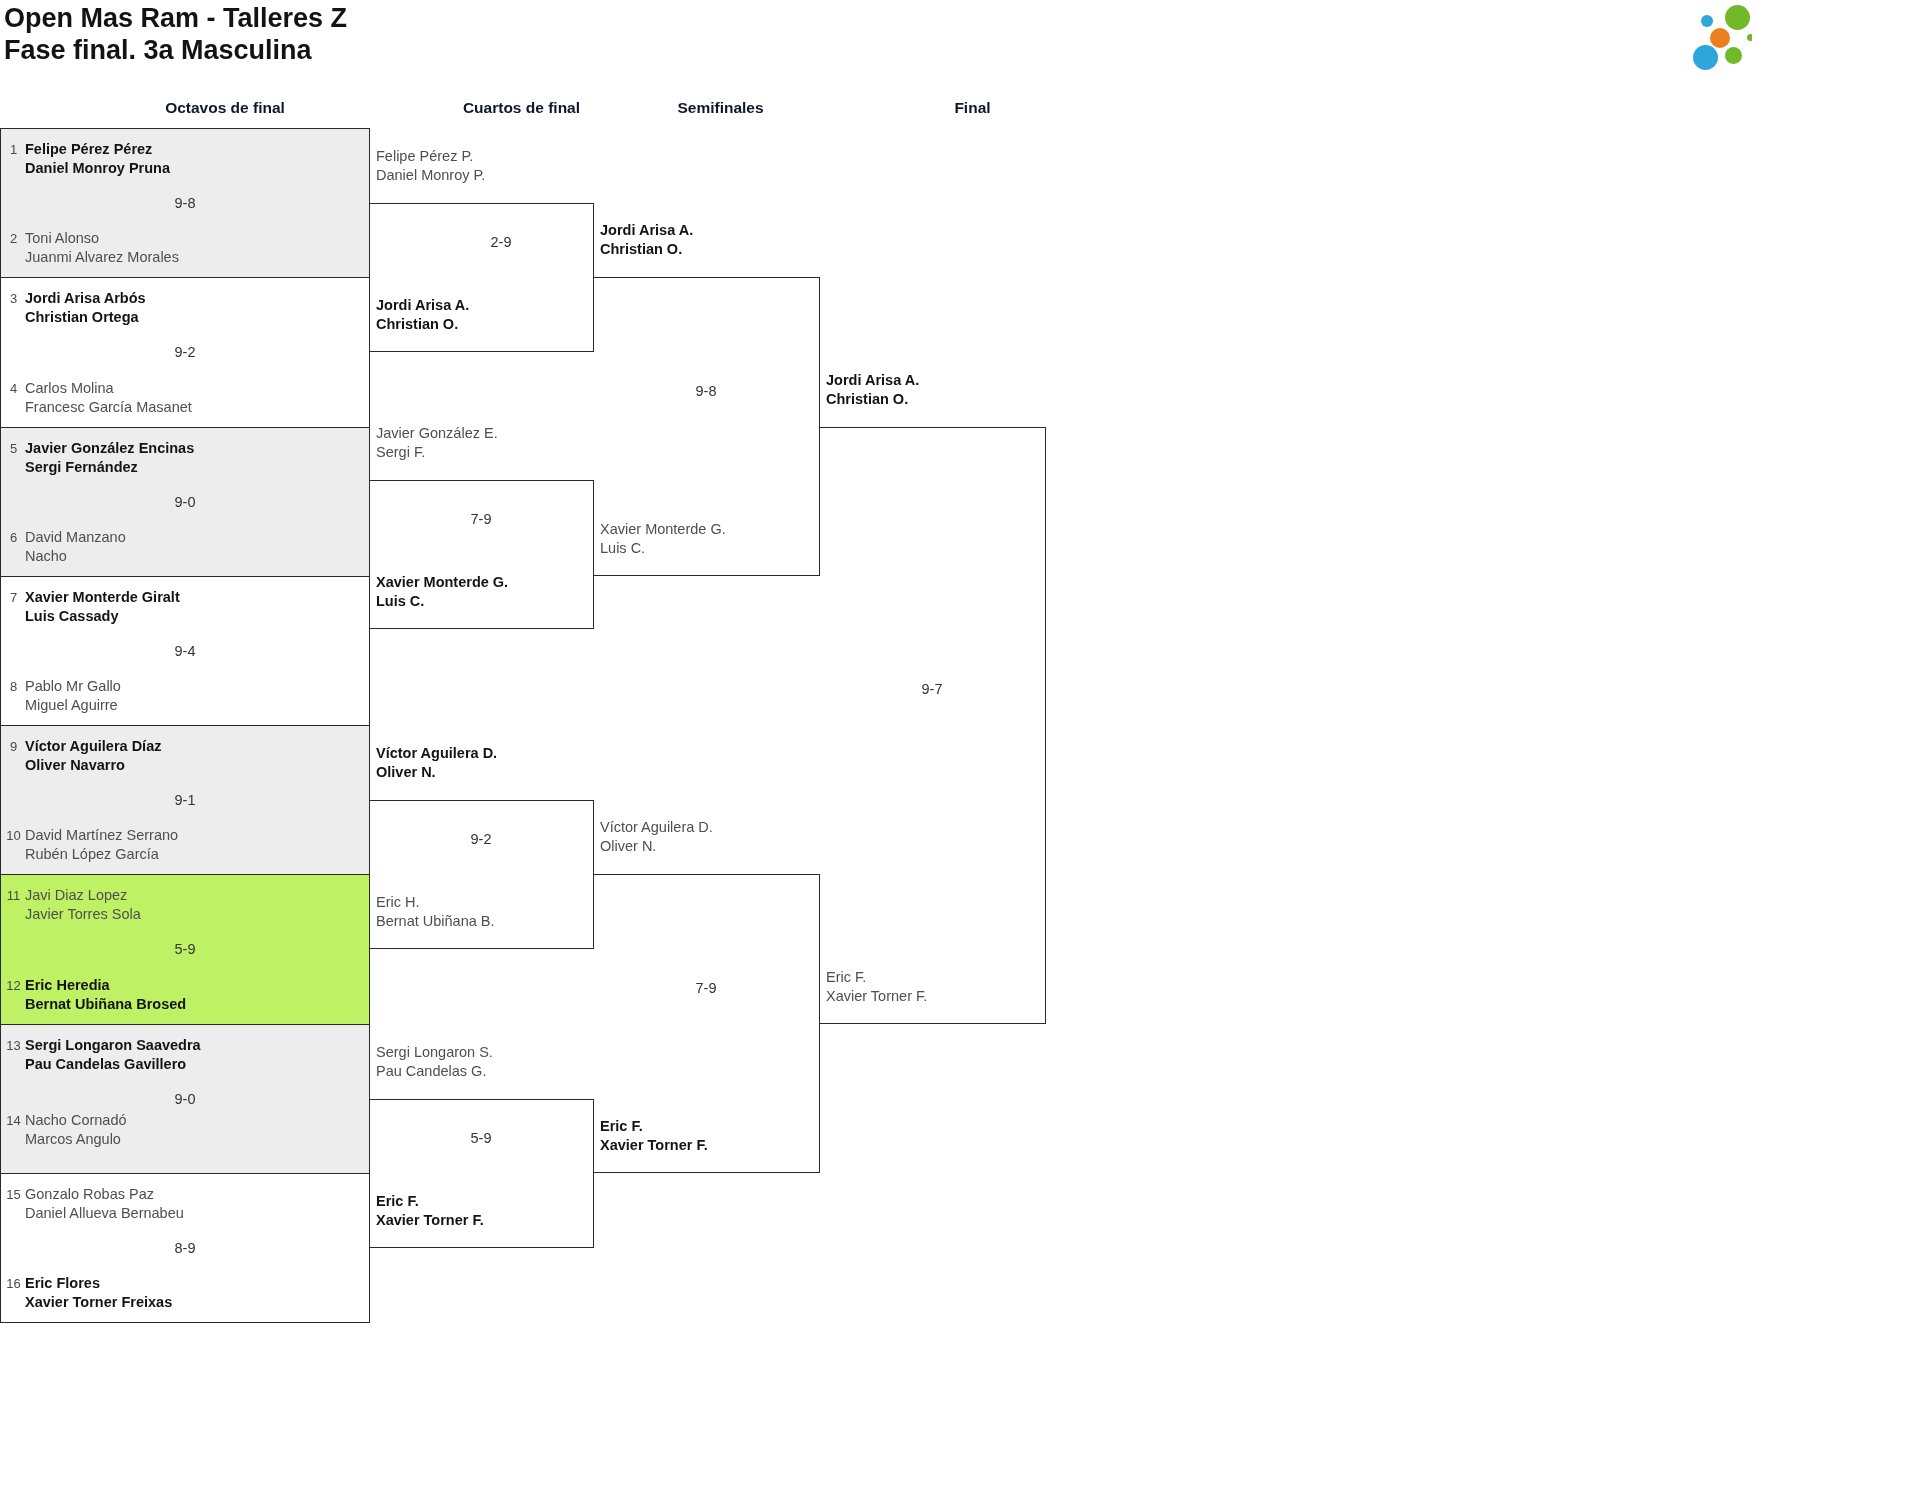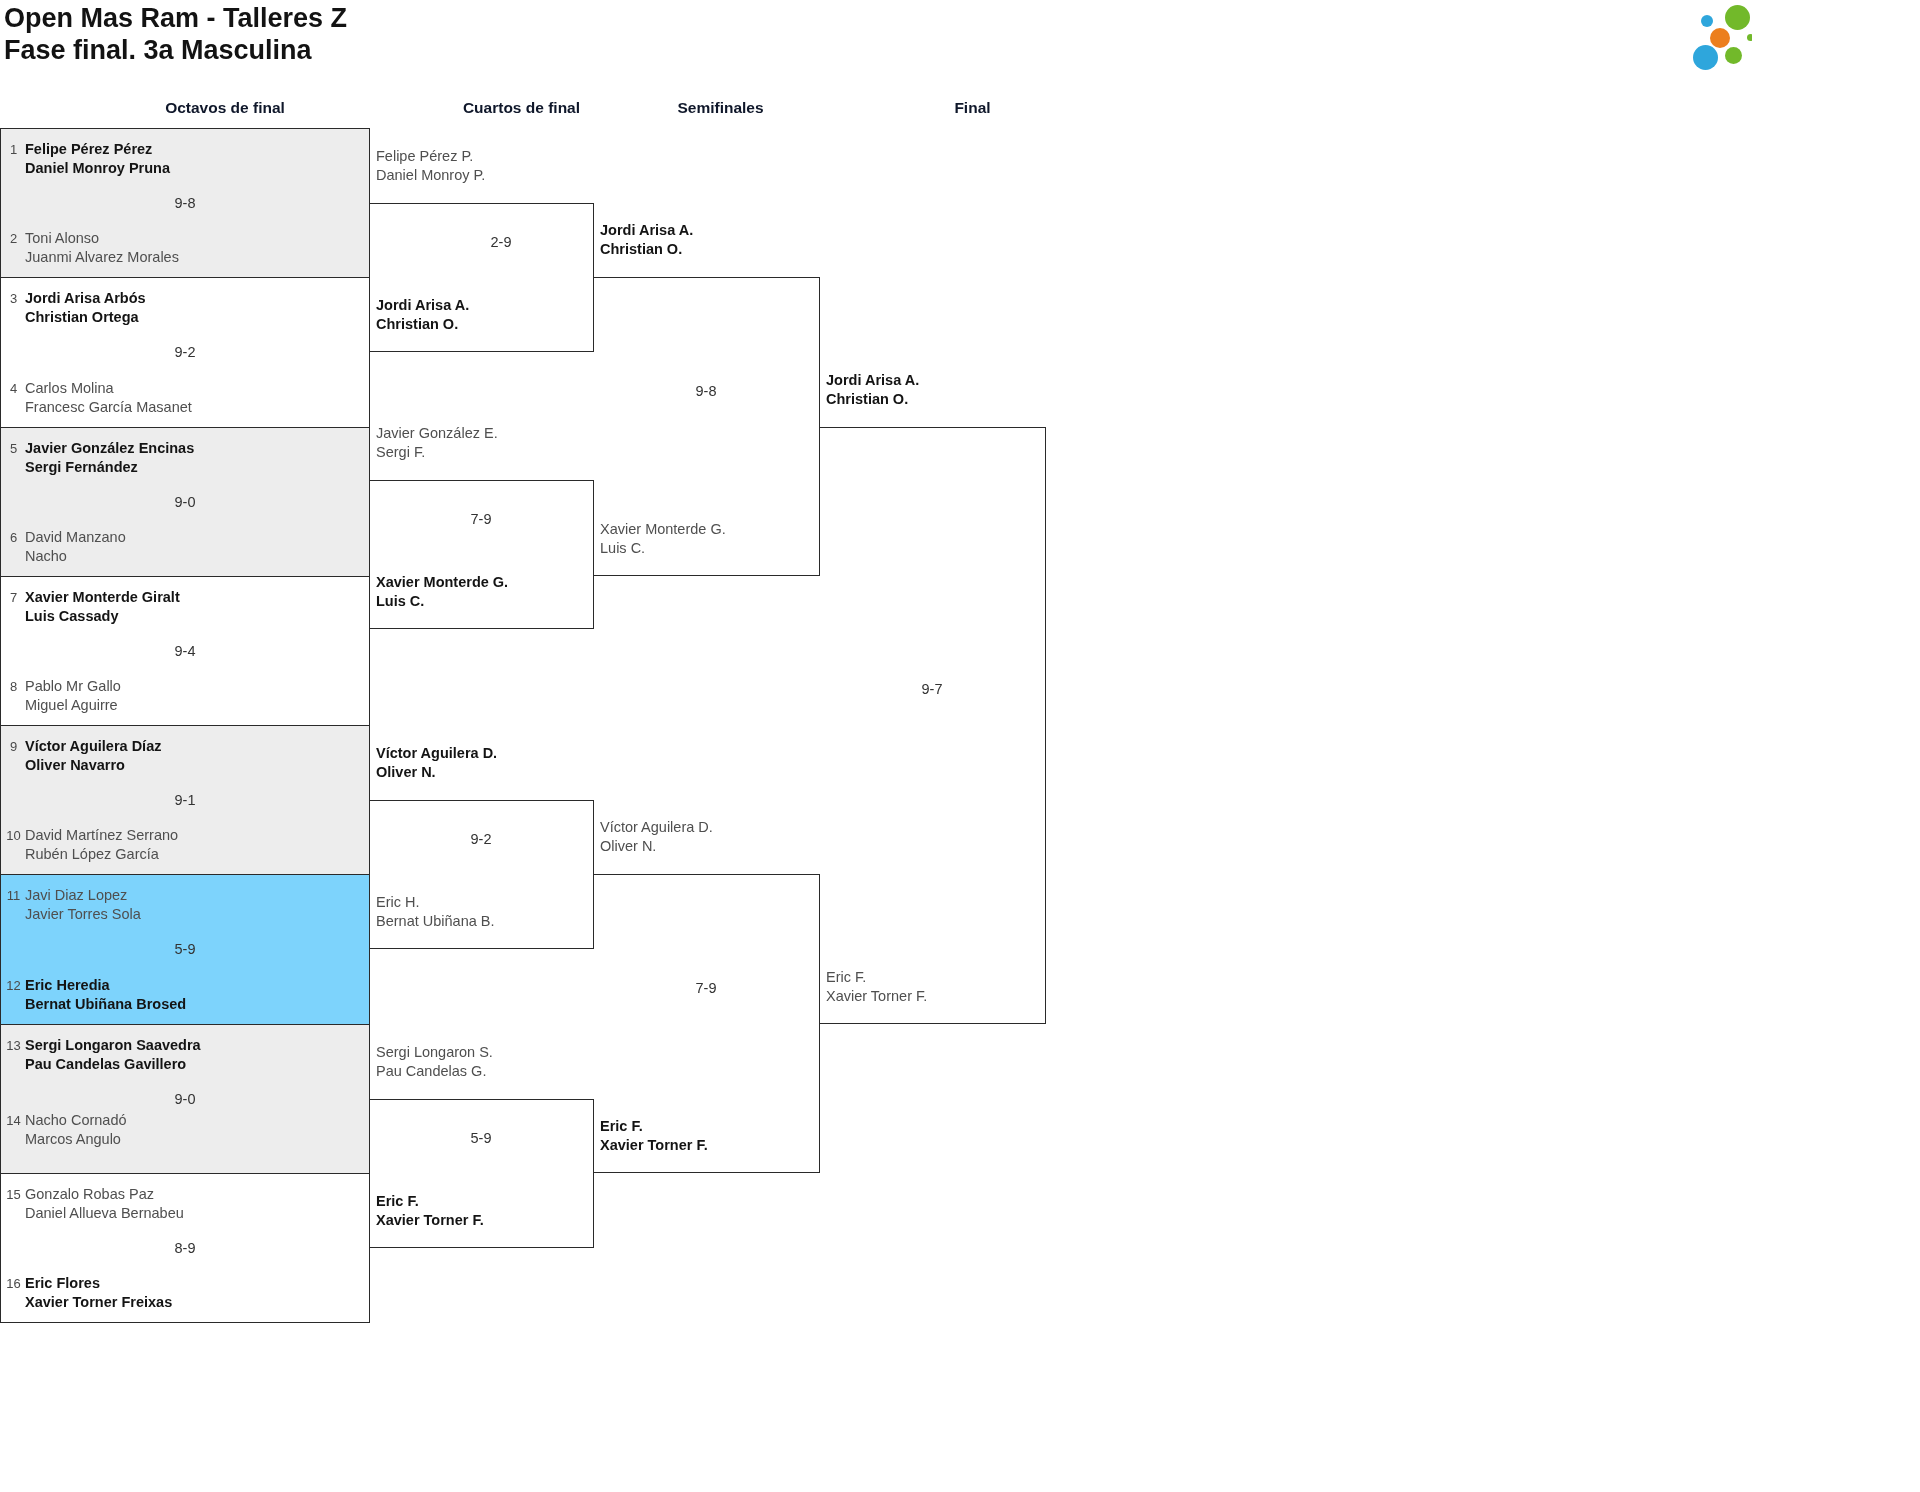--- a/index.html
+++ b/index.html
@@ -134,21 +134,21 @@
         </div>
         <div class="team o-team" style="bottom: 10px;">
           <span class="seed">10</span>
           <div class="names">
             <div>David Martínez Serrano</div>
             <div>Rubén López García</div>
           </div>
         </div>
         <div class="score" style="top: 65px;">9-1</div>
       </div>
-      <div class="o-box" style="top: 874px; height: 151px; background: #7dd3fc;">
+      <div class="o-box" style="top: 874px; height: 151px; background: #bef264;">
         <div class="team o-team" style="top: 11px;">
           <span class="seed">11</span>
           <div class="names">
             <div>Javi Diaz Lopez</div>
             <div>Javier Torres Sola</div>
           </div>
         </div>
         <div class="team o-team w" style="bottom: 10px;">
           <span class="seed">12</span>
           <div class="names">

